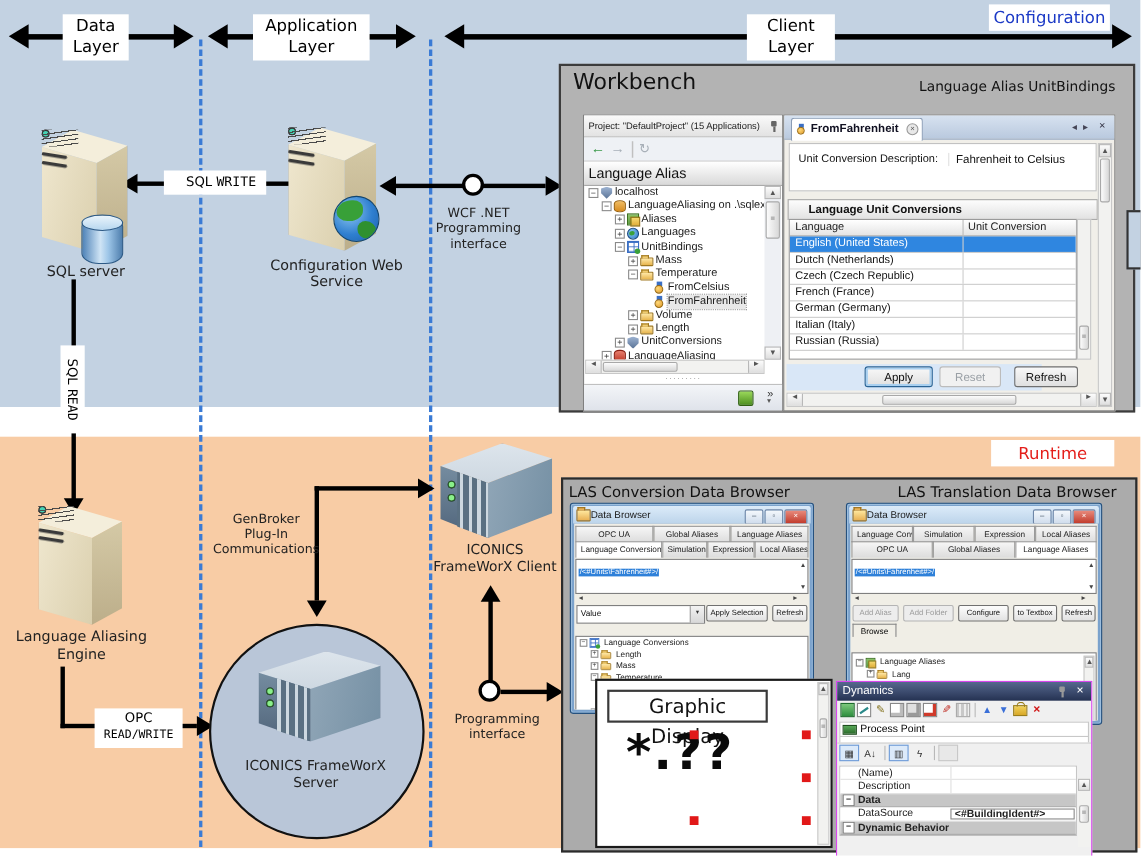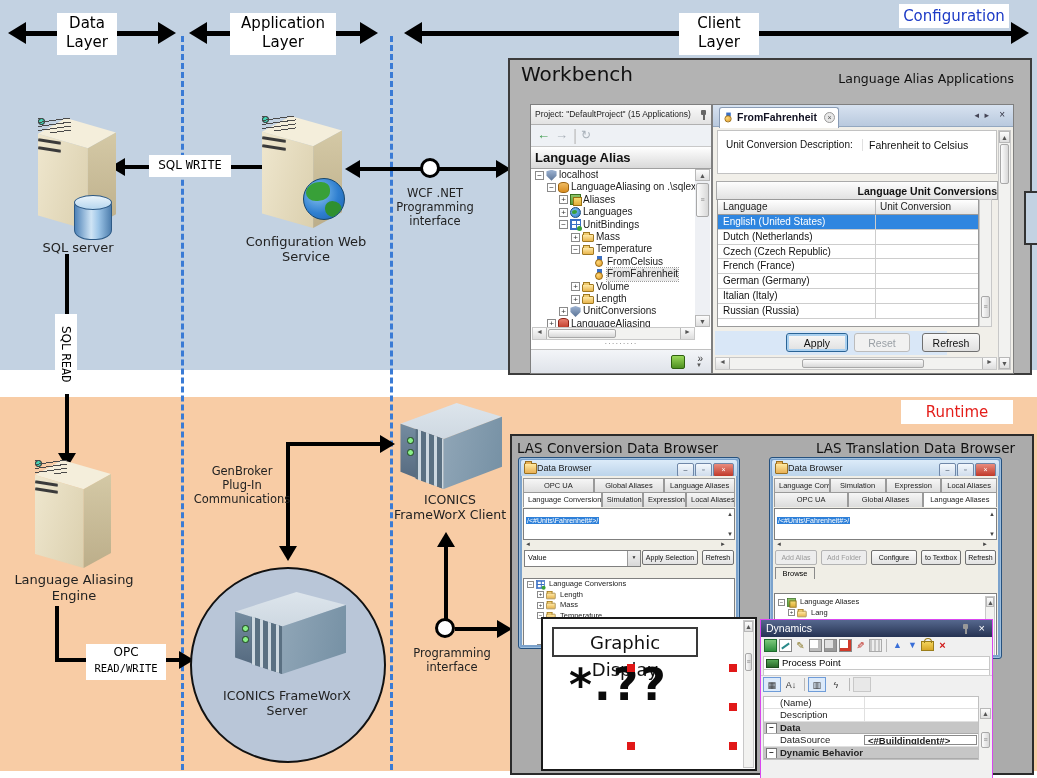--- a/index.html
+++ b/index.html
@@ -193,21 +193,21 @@
     <div class="tw-vent" style="top:20%;"></div>
       <div class="tw-vent" style="top:27%;"></div>
     <div class="tw-led"></div>
       <div class="tw-grill"></div>
   </div>
   <div class="globe" style="left:303px;top:178px;width:40px;height:40px;"></div>
   <div class="freelbl" style="left: 226px; top: 234px; width: 160px; font-size: 13px; white-space: pre-line;">Configuration Web Service</div>
 
   <div class="tri ah-l" style="left:110px;top:158px;"></div>
   <div class="shaft-h" style="left:124px;top:165px;width:142px;"></div>
-  <div class="edgelbl" style="left:149px;top:155px;width:82px;height:22px;font-size:12px;line-height:21px;"><span>SQL </span><span class="mono">WRITE</span></div>
+  <div class="edgelbl" style="left:149px;top:155px;width:82px;height:22px;font-size:12px;line-height:21px;padding-left:11px;"><span>SQL </span><span class="mono">WRITE</span></div>
 
   <div class="tri ah-l" style="left:345px;top:160px;"></div>
   <div class="shaft-h" style="left:359px;top:167px;width:137px;"></div>
   <div class="tri ah-r" style="left:496px;top:160px;"></div>
   <div class="lollipop" style="left:420px;top:158px;"></div>
   <div class="freelbl" style="left: 388px; top: 186px; width: 94px; font-size: 11.5px; line-height: 14px; white-space: pre-line;">WCF .NET
 Programming
 interface</div>
 
   <div class="shaft-v" style="left:65px;top:254px;height:200px;"></div>
@@ -267,36 +267,36 @@
   <div class="tri ah-u" style="left:437px;top:532px;"></div>
   <div class="shaft-v" style="left:444px;top:546px;height:74px;"></div>
   <div class="lollipop" style="left:435px;top:618px;"></div>
   <div class="shaft-h" style="left:455px;top:627px;width:44px;"></div>
   <div class="tri ah-r" style="left:497px;top:620px;"></div>
   <div class="freelbl" style="left: 394px; top: 646px; width: 116px; font-size: 11.5px; line-height: 14px; white-space: pre-line;">Programming
 interface</div>
 
   <div class="gpanel" style="left:508px;top:58px;width:520px;height:313px;"></div>
   <div class="ptitle" style="left:521px;top:62px;font-size:20px;z-index:6;">Workbench</div>
-  <div class="ptitle" style="left:800px;top:71px;width:214px;font-size:12.5px;text-align:right;z-index:6;">Language Alias Applications</div>
+  <div class="ptitle" style="left:800px;top:71px;width:214px;font-size:12.5px;text-align:right;z-index:6;">Language Alias UnitBindings</div>
 
   <div class="abs" style="left:1024px;top:191px;width:11px;height:50px;border:2px solid #333;background:#c3d2e2;z-index:5;"></div>
 
   <div class="wbx" style="left:530px;top:104px;width:180px;height:268px;">
     <div class="abs" style="left:0;top:0;right:0;height:20px;background:linear-gradient(#fafafa,#e2e2e2);border-bottom:1px solid #b0b0b0;font-size:8.5px;line-height:19px;padding-left:4px;color:#222;box-sizing:border-box;">
       <span>Project: "DefaultProject" (15 Applications)</span>
       <span class="pin" style="position:absolute;right:3px;top:5px;"></span>
     </div>
     <div class="abs" style="left:0;top:20px;right:0;height:22px;background:#eef1f5;border-bottom:1px solid #c8c8c8;box-sizing:border-box;">
       <span style="position:absolute;left:6px;top:2px;font-size:13px;font-weight:bold;color:#3a9a4a;">←</span>
       <span style="position:absolute;left:24px;top:2px;font-size:13px;font-weight:bold;color:#a8b0b8;">→</span>
       <span style="position:absolute;left:42px;top:2px;color:#c0c0c0;">|</span>
       <span style="position:absolute;left:50px;top:3px;font-size:12px;color:#a8b0b8;">↻</span>
     </div>
-    <div class="abs" style="left:0;top:42px;right:0;height:22px;background:linear-gradient(#ffffff,#d9d9d9);border-bottom:1px solid #a0a0a0;font-weight:bold;font-size:13px;line-height:21px;padding-left:4px;color:#111;box-sizing:border-box;">Language Alias</div>
+    <div class="abs" style="left:0;top:42px;right:0;height:22px;background:linear-gradient(#ffffff,#d9d9d9);border-bottom:1px solid #a0a0a0;font-weight:normal;font-size:13px;line-height:21px;padding-left:4px;color:#111;box-sizing:border-box;">Language Alias</div>
     <div id="wb-tree" class="abs" style="left:1px;top:64px;width:163px;height:158px;overflow:hidden;">
         <div class="wrow" style="padding-left: 3px;">
           <span class="tgl">−</span>
           <span class="ic ic-shield"></span>
           <span class="tlb">localhost</span>
         </div>
         <div class="wrow" style="padding-left: 15px;">
           <span class="tgl">−</span>
           <span class="ic ic-db-orange"></span>
           <span class="tlb">LanguageAliasing on .\sqlexpr</span>
@@ -383,21 +383,21 @@
         <span style="position:absolute;right:3px;top:4px;width:11px;height:11px;border-radius:50%;background:#e8e8e8;border:1px solid #999;font-size:7px;line-height:10px;text-align:center;color:#555;box-sizing:border-box;">×</span>
       </div>
       <span style="position:absolute;right:34px;top:5px;font-size:9px;color:#445;">◂</span>
       <span style="position:absolute;right:24px;top:5px;font-size:9px;color:#445;">▸</span>
       <span style="position:absolute;right:8px;top:4px;font-size:10px;color:#334;">×</span>
     </div>
     <div class="abs" style="left:4px;top:25px;width:280px;height:44px;background:#fff;border:1px solid #c2c2c2;box-sizing:border-box;">
       <span style="position:absolute;left:8px;top:8px;font-size:10px;color:#111;">Unit Conversion Description:</span>
       <span style="position:absolute;left:144px;top:8px;font-size:10.5px;color:#111;border-left:1px solid #e0e0e0;padding-left:6px;">Fahrenheit to Celsius</span>
     </div>
-    <div class="abs" style="left:3px;top:76px;width:282px;height:19px;background:linear-gradient(#fdfdfd,#e2e2e2);border:1px solid #aaa;font-weight:bold;font-size:10.5px;line-height:18px;padding-left:18px;color:#111;box-sizing:border-box;text-align:right;">Language Unit Conversions</div>
+    <div class="abs" style="left:3px;top:76px;width:282px;height:19px;background:linear-gradient(#fdfdfd,#e2e2e2);border:1px solid #aaa;font-weight:bold;font-size:10.5px;line-height:18px;padding-left:18px;color:#111;box-sizing:border-box;">Language Unit Conversions</div>
     <div class="abs" style="left:4px;top:94px;width:262px;height:128px;background:#fff;border:1px solid #9a9a9a;box-sizing:border-box;overflow:hidden;">
       <div style="height:14px;display:flex;background:linear-gradient(#fff,#e4e4e4);border-bottom:1px solid #9a9a9a;font-size:10px;line-height:13px;color:#222;">
         <span style="width:152px;padding-left:5px;">Language</span>
         <span style="flex:1;border-left:1px solid #bbb;padding-left:4px;">Unit Conversion</span>
       </div>
       <div id="lang-rows">
           <div class="lrow sel">
             <span class="c1">English (United States)</span>
             <span class="c2"></span>
           </div>

